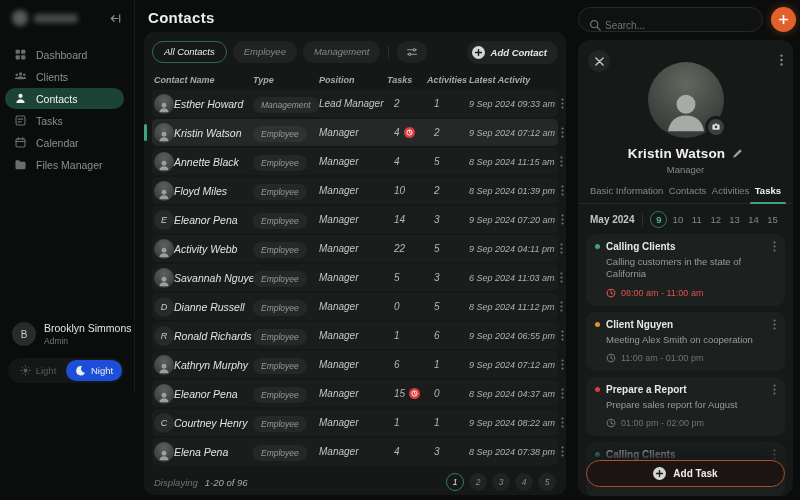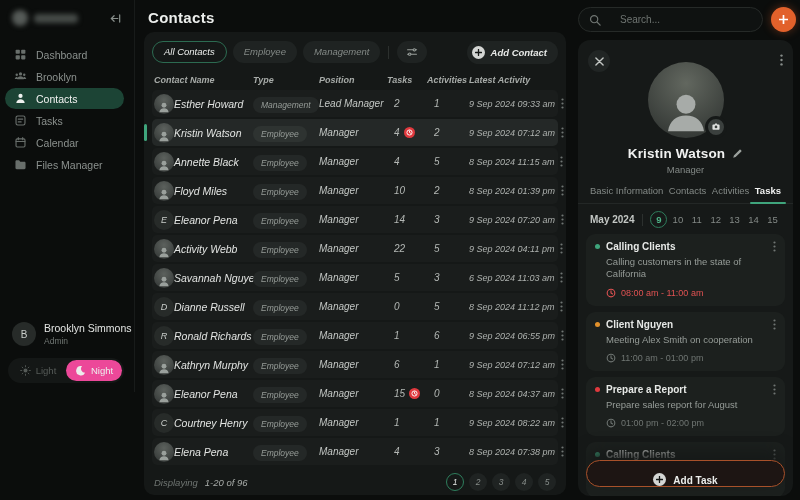--- a/index.html
+++ b/index.html
@@ -19,21 +19,21 @@
   .nav-item svg { width:13px; height:13px; color:#686e6b; flex:0 0 13px; }
   .nav-item.active { background:#1c4435; color:#f2f3f2; }
   .nav-item.active svg { color:#eef0ee; }
   .user-row { position:absolute; left:12px; right:8px; bottom:46px; display:flex; gap:8px; align-items:center; }
   .user-avatar { width:24px; height:24px; border-radius:50%; background:#272b29; color:#c9cdca; font-size:10px; display:flex; align-items:center; justify-content:center; flex:0 0 24px; }
   .user-name { font-size:10.5px; color:#e2e4e2; white-space:nowrap; }
   .user-role { font-size:8.5px; color:#6f7572; margin-top:2px; }
   .theme-toggle { position:absolute; left:8px; right:10px; bottom:9px; height:25px; border-radius:13px; background:#141716; display:flex; padding:2px; }
   .theme-opt { flex:1; display:flex; align-items:center; justify-content:center; gap:5px; font-size:9.5px; color:#565b58; border-radius:11px; cursor:pointer; }
   .theme-opt svg { width:11px; height:11px; }
-  .theme-opt.active { background:#ec4899; color:#eceeec; }
+  .theme-opt.active { background:#1d4ed8; color:#eceeec; }
 
   
   .main { position:absolute; left:136px; top:0; width:437px; height:500px; }
   .page-title { padding:9px 0 0 12px; font-size:15px; font-weight:bold; color:#eceeec; letter-spacing:.3px; }
   .list-card { position:absolute; left:8px; right:7px; top:32px; bottom:5px; background:#151817; border-radius:10px; padding:8px;font-style:italic; }
   .filter-bar { display:flex; align-items:center; gap:6px; height:24px; }
   .ftab { font-size:9.5px; padding:0 11px; height:22px; line-height:22px; border-radius:11px; background:#1f2322; color:#838986; cursor:pointer; white-space:nowrap; }
   .ftab.active { background:transparent; border:1px solid #2c6b51; color:#eceeec; line-height:20px; }
   .fdivider { width:1px; height:13px; background:#2c302e; margin:0 2px; }
   .fsliders { width:30px; height:22px; border-radius:11px; background:#1f2322; display:flex; align-items:center; justify-content:center; color:#9aa09c; cursor:pointer; }
@@ -62,21 +62,21 @@
   .tfooter { display:flex; align-items:center; margin-top:7px; height:20px; padding:0 2px; }
   .disp-label { font-size:9.5px; color:#6f7572; }
   .disp-range { font-size:9.5px; color:#a7aba8; margin-left:7px; }
   .pages { margin-left:auto; display:flex; gap:5px; }
   .page { width:18px; height:18px; border-radius:50%; background:#1f2322; color:#878d8a; font-size:8.5px; display:flex; align-items:center; justify-content:center; cursor:pointer; }
   .page.active { background:transparent; border:1px solid #2e7d5c; color:#e2e4e2; }
 
   
   .rightcol { position:absolute; left:578px; top:0; width:218px; height:500px; }
   .search-row { display:flex; align-items:center; gap:8px; margin-top:7px; }
-  .search-box { flex:1; height:25px; border:1px solid #262a28; border-radius:13px; background:#0f1211; display:flex; align-items:center; gap:19px; padding:0 10px; color:#6f7572; }
+  .search-box { flex:1; height:25px; border:1px solid #262a28; border-radius:13px; background:#0f1211; display:flex; align-items:flex-end; gap:4px; padding:0 10px; color:#6f7572; }
   .search-box svg { width:12px; height:12px; flex:0 0 12px; }
   .search-input { background:transparent; border:none; outline:none; color:#c9cdca; font-size:10px; width:100%; font-family:inherit; }
   .search-input::placeholder { color:#6f7572; }
   .fab { width:25px; height:25px; border-radius:50%; background:#e2612b; color:#fff; display:flex; align-items:center; justify-content:center; box-shadow:0 0 10px rgba(226,97,43,.4); cursor:pointer; flex:0 0 25px; }
   .panel { position:absolute; left:0; right:3px; top:40px; height:456px; background:#161918; border-radius:12px; overflow:hidden; }
   .panel-top { display:flex; justify-content:space-between; align-items:flex-start; padding:10px 10px 0; position:relative; z-index:3; }
   .close-btn { width:22px; height:22px; border-radius:50%; background:#212524; color:#c3c7c4; display:flex; align-items:center; justify-content:center; cursor:pointer; }
   .panel-kebab { color:#878d8a; padding-top:4px; cursor:pointer; }
   .big-avatar-wrap { width:76px; height:76px; margin:-10px auto 0; position:relative; z-index:2; }
   .big-avatar { width:76px; height:76px; border-radius:50%; background:radial-gradient(circle at 50% 28%, #62675f, #2b2f2d); color:#a7aba8; display:flex; align-items:flex-end; justify-content:center; overflow:hidden; }
@@ -104,21 +104,21 @@
   .dot { width:5px; height:5px; border-radius:50%; flex:0 0 5px; }
   .c-green .dot { background:#3fa57c; }
   .c-orange .dot { background:#e2912b; }
   .c-red .dot { background:#e0393e; }
   .ttitle { font-size:10px; color:#e6e8e6; font-weight:bold; }
   .tkebab { margin-left:auto; color:#6f7572; cursor:pointer; }
   .tdesc { font-size:9.5px; color:#969c98; margin:4px 0 0 11px; line-height:1.3; }
   .ttime { display:flex; align-items:center; gap:5px; margin:7px 0 0 11px; font-size:9px; color:#6f7572; }
   .ttime svg { width:10px; height:10px; flex:0 0 10px; }
   .ttime.overdue { color:#e05252; }
-  .add-task { position:absolute; left:8px; right:8px; bottom:9px; height:27px; border-radius:14px; border:1px solid #a8512a; background:#1d1513; display:flex; align-items:flex-end; justify-content:center; gap:7px; font-size:10px; font-weight:bold; color:#eceeec; cursor:pointer; box-shadow:0 -10px 16px rgba(22,25,24,.92); }
+  .add-task { position:absolute; left:8px; right:8px; bottom:9px; height:27px; border-radius:14px; border:1px solid #a8512a; background:#1d1513; display:flex; align-items:center; justify-content:center; gap:7px; font-size:10px; font-weight:bold; color:#eceeec; cursor:pointer; box-shadow:0 -10px 16px rgba(22,25,24,.92); }
 </style>
 </head>
 <body>
 
 <div class="sidebar">
   <div class="logo-row">
     <div class="logo-blur">
       <div class="logo-circle"></div>
         <div class="logo-bar"></div>
     </div>
@@ -140,21 +140,21 @@
     </div>
     <div class="nav-item">
       <svg viewBox="0 0 16 16" fill="currentColor">
           <circle cx="8" cy="4.8" r="2"></circle>
           <circle cx="3.4" cy="5.8" r="1.5"></circle>
           <circle cx="12.6" cy="5.8" r="1.5"></circle>
           <path d="M8 7.8c2.3 0 3.7 1.3 4.1 3.6H3.9C4.3 9.1 5.7 7.8 8 7.8z"></path>
           <path d="M.9 11.2c.3-1.7 1.3-2.7 2.9-2.9.3.9.9 1.6 1.6 2l-.2.9z"></path>
           <path d="M15.1 11.2c-.3-1.7-1.3-2.7-2.9-2.9-.3.9-.9 1.6-1.6 2l.2.9z"></path>
         </svg>
-      <span>Brooklyn</span>
+      <span>Clients</span>
     </div>
     <div class="nav-item active">
       <svg viewBox="0 0 16 16" fill="currentColor">
           <circle cx="8" cy="4.8" r="2.6"></circle>
           <path d="M2.8 13.4c.5-2.9 2.4-4.4 5.2-4.4s4.7 1.5 5.2 4.4z"></path>
         </svg>
       <span>Contacts</span>
     </div>
     <div class="nav-item">
       <svg viewBox="0 0 16 16" fill="none" stroke="currentColor" stroke-width="1.4">

